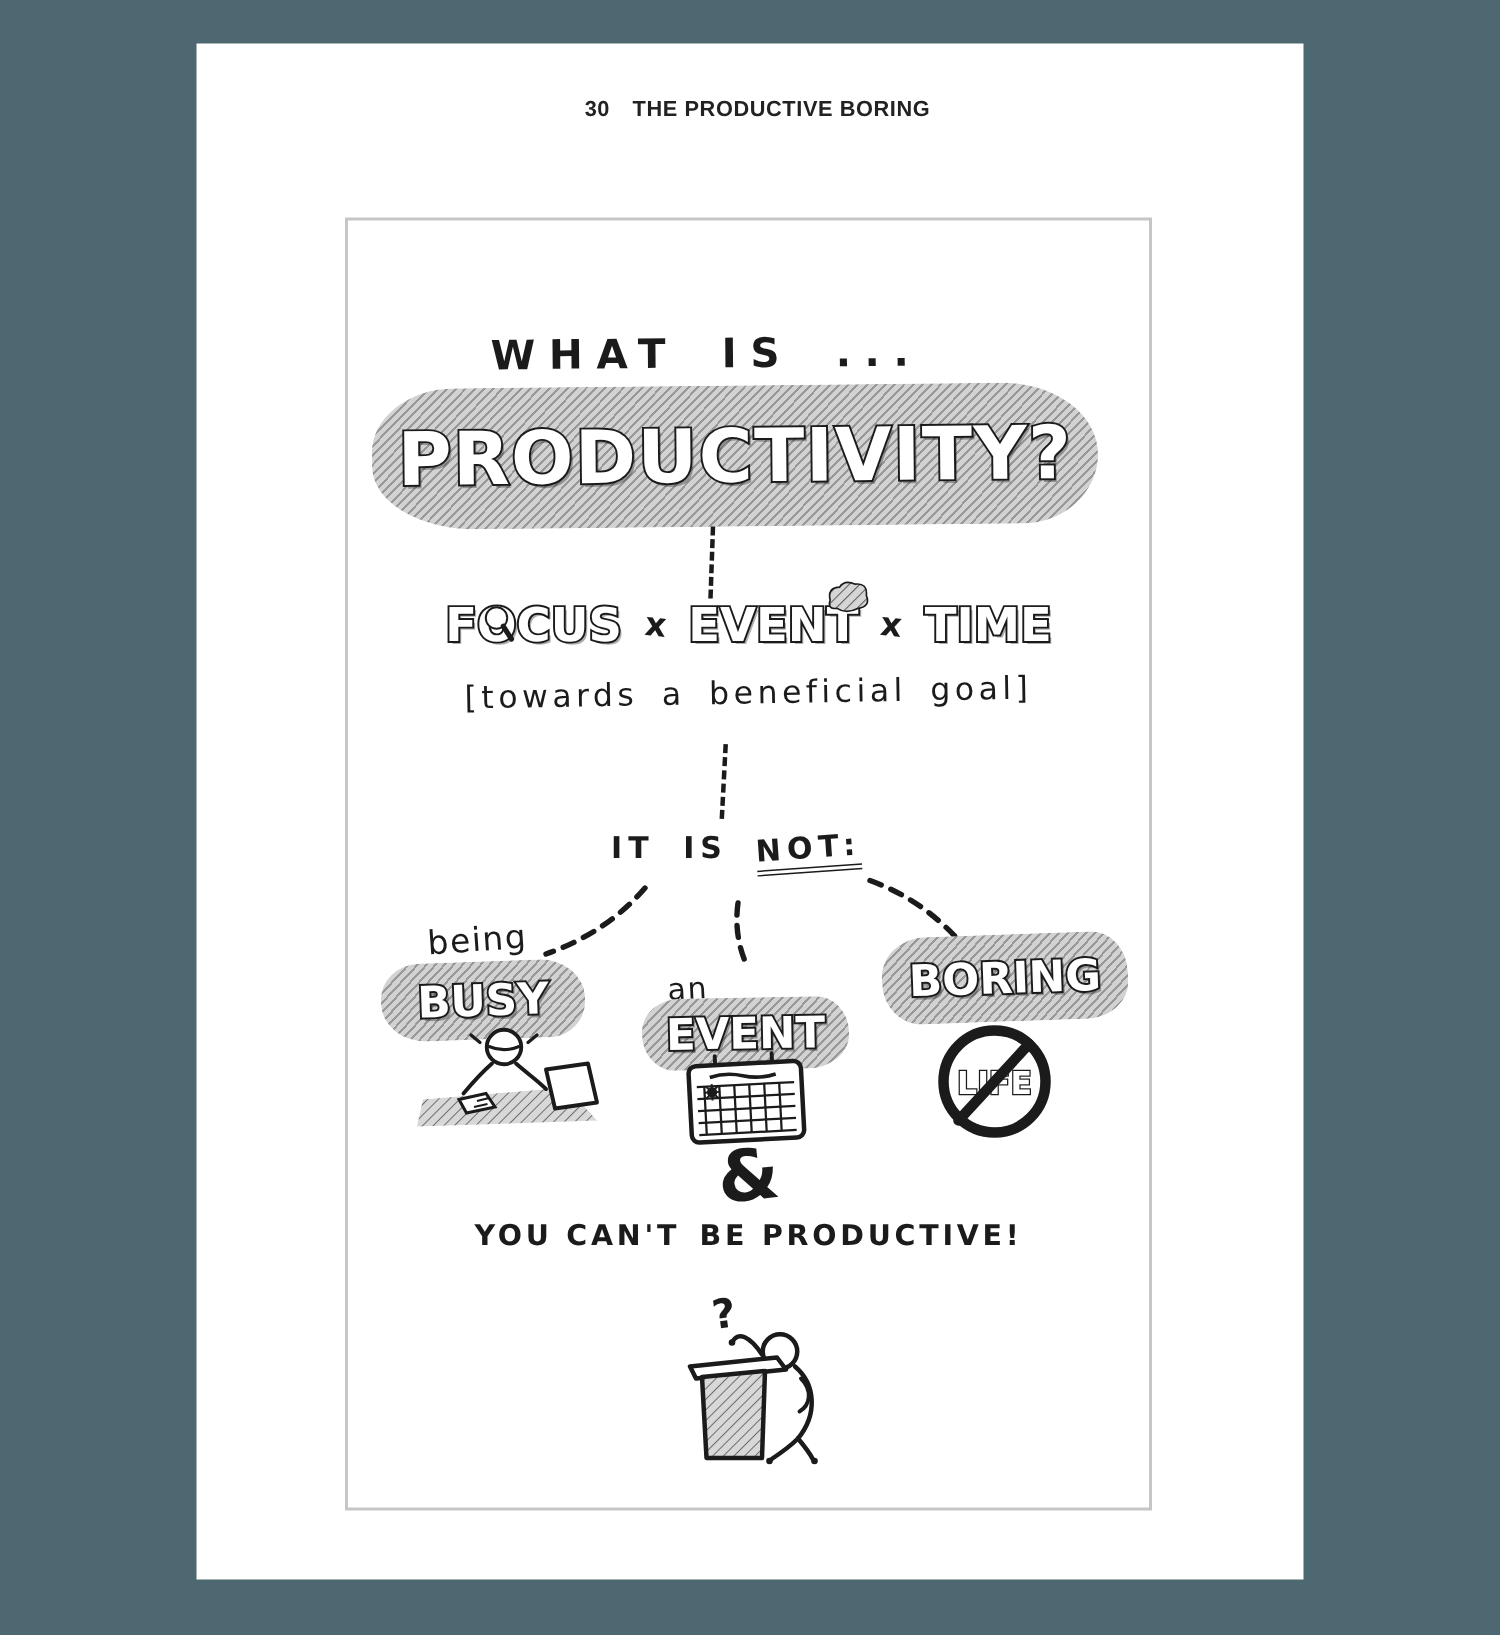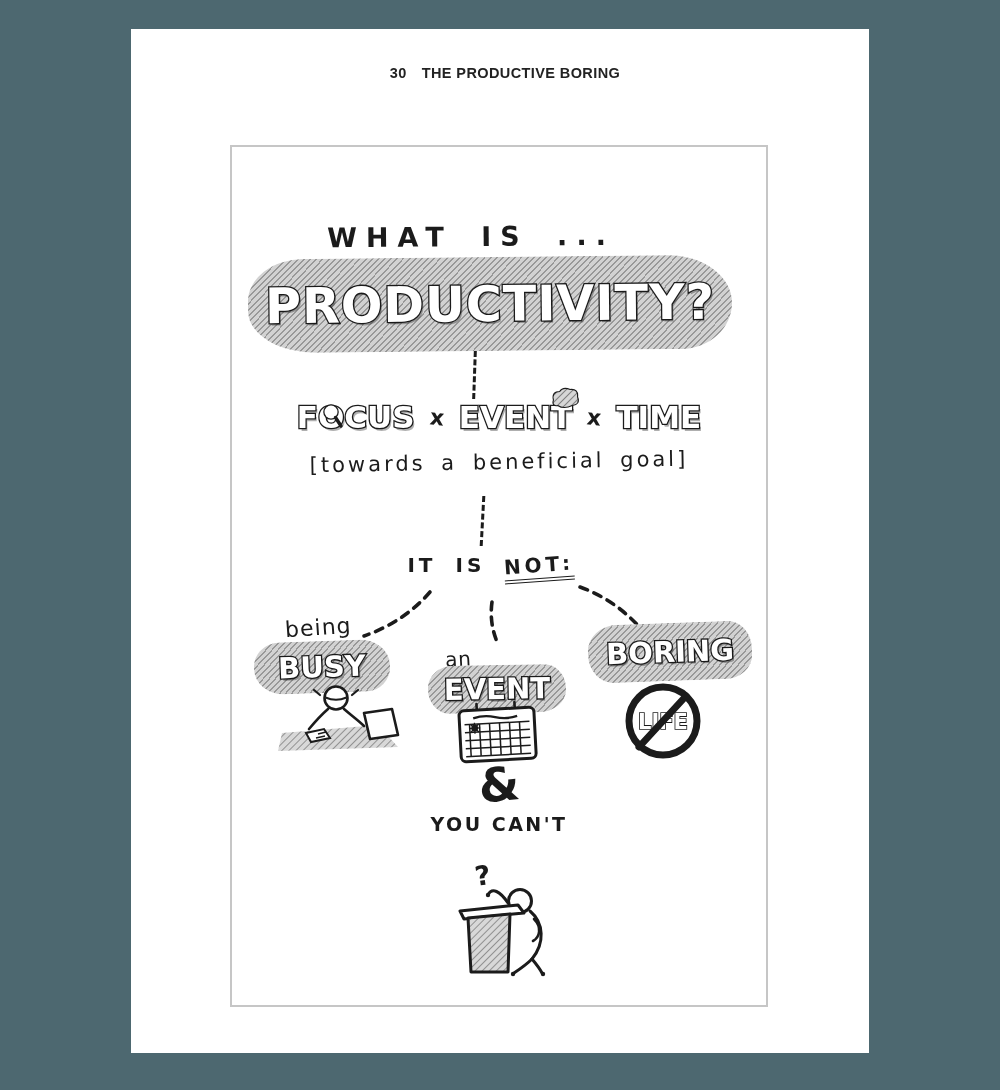--- a/index.html
+++ b/index.html
@@ -178,20 +178,21 @@
     <svg class="icon-abs" style="left:388px;top:531px" width="86" height="86" viewBox="0 0 86 86">
       <circle cx="43" cy="43" r="34" fill="#fff" stroke="#1B1B1B" stroke-width="7"></circle>
       <text x="43" y="51" text-anchor="middle" font-family="DejaVu Sans, sans-serif" font-size="21" font-weight="800" fill="#fff" stroke="#1B1B1B" stroke-width="1.7" style="paint-order:stroke fill">LIFE</text>
       <line x1="66" y1="18" x2="19" y2="69" stroke="#1B1B1B" stroke-width="7" stroke-linecap="round"></line>
     </svg>
 
     <div class="ampersand hand">&amp;</div>
 
     <div class="footnote">
       <span class="small hand">YOU CAN'T</span>
+      <span class="small hand">BE PRODUCTIVE!</span>
     </div>
 
     <svg class="icon-abs" style="left:218px;top:714px" width="104" height="118" viewBox="0 0 104 118">
       <defs>
           <pattern id="hp" patternUnits="userSpaceOnUse" width="5" height="5" patternTransform="rotate(45)">
         <rect width="5" height="5" fill="#D8D8D8"></rect>
             <line x1="0" y1="0" x2="0" y2="5" stroke="#6a6a6a" stroke-width="1.3"></line>
       </pattern>
         </defs>
       <text x="34" y="24" text-anchor="middle" font-family="DejaVu Sans, sans-serif" font-size="27" font-weight="600" fill="#1B1B1B" transform="rotate(-8 34 24)">?</text>

